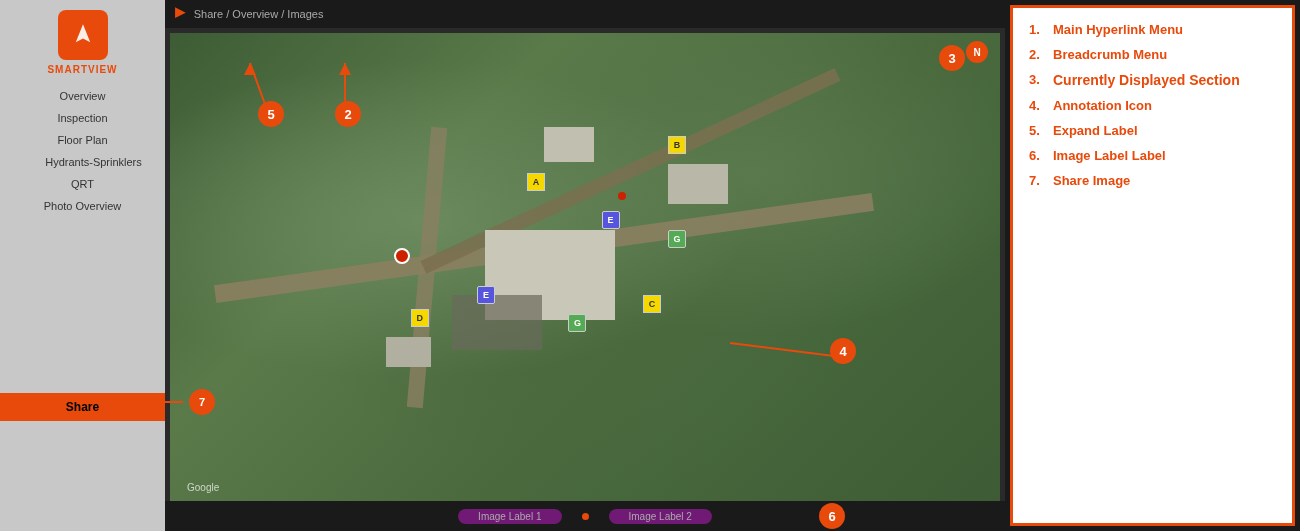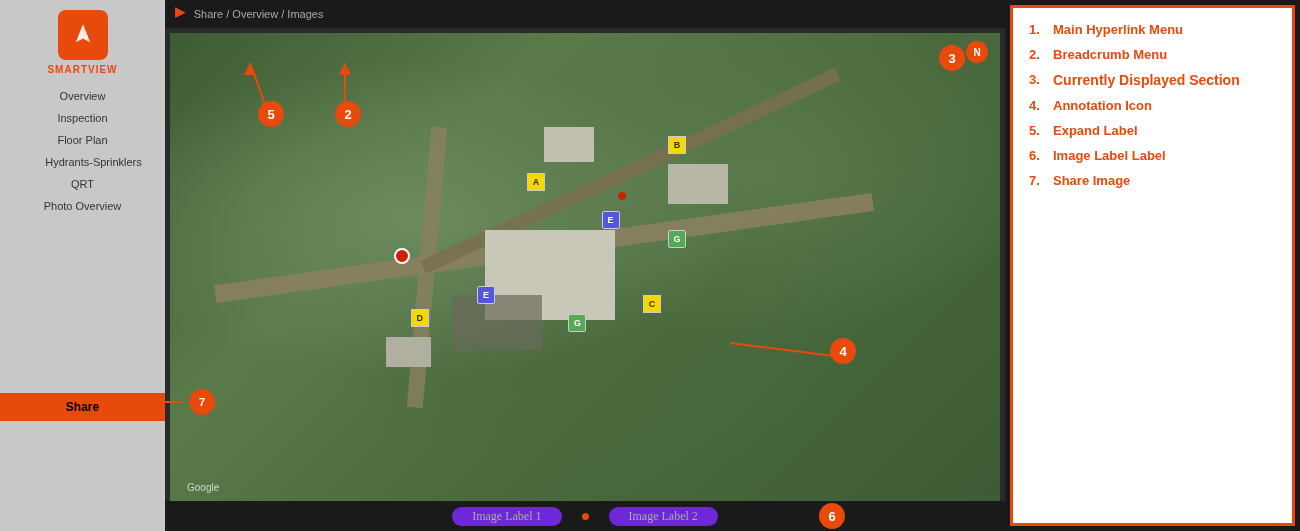--- a/index.html
+++ b/index.html
@@ -280,26 +280,25 @@
     .image-label-bar {
       background: #1a1a1a;
       height: 30px;
       display: flex;
       align-items: center;
       justify-content: center;
       position: relative;
       gap: 20px;
     }
     .image-label-pill {
-      background: #6d28d9;
+      background: #701a75;
       border-radius: 10px;
       padding: 2px 20px;
       color: #aaa;
-      font-size: 12px;
-      font-family: Liberation Serif, serif;
+      font-size: 10px;
     }
     .image-dot {
       width: 7px; height: 7px;
       border-radius: 50%;
       background: #e84a0c;
     }
 
     
     .right-panel {
       width: 285px;

